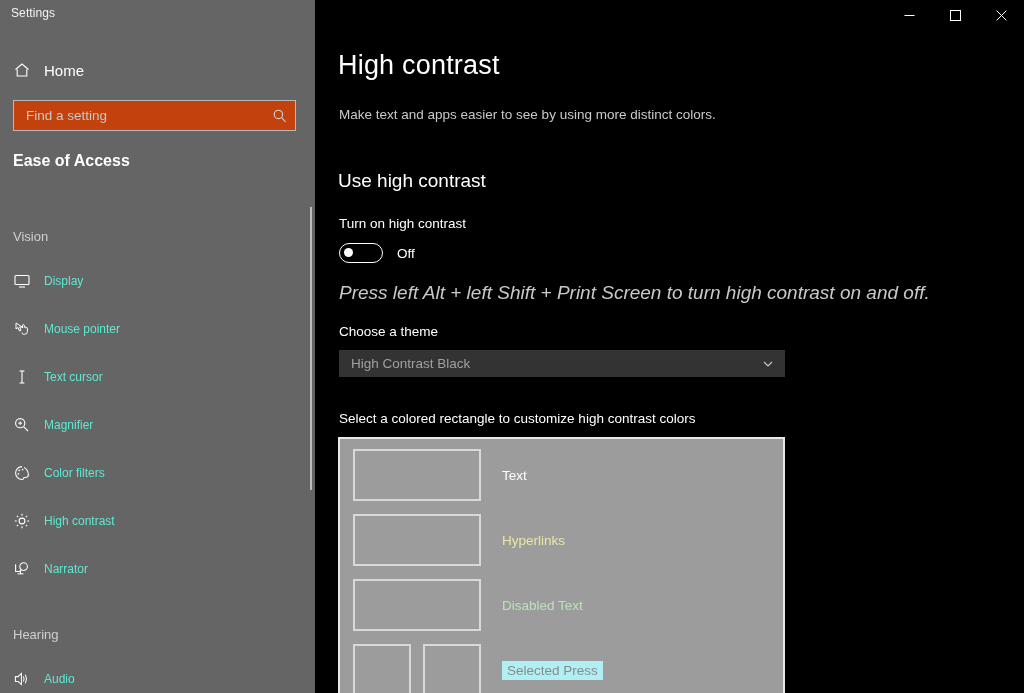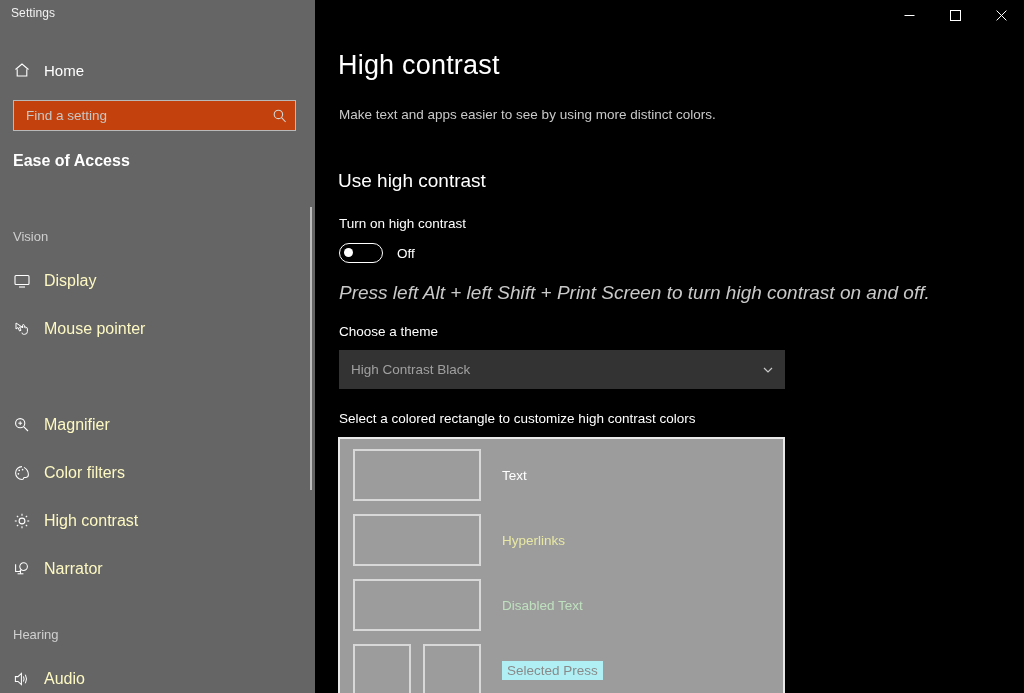--- a/index.html
+++ b/index.html
@@ -78,21 +78,21 @@
   }
   .g-vision  { top: 229px; }
   .g-hearing { top: 627px; }
 
   .nav-item {
     position: absolute; left: 0;
     width: 300px; height: 38px;
     display: flex; align-items: center;
   }
   .nav-ico { width: 44px; display:flex; align-items:center; justify-content:center; }
-  .nav-lbl { font-size: 16px; color: #fef9c3; }
+  .nav-lbl { font-size: 12px; color: #5eead4; }
 
   .scroll-track {
     position: absolute; left: 308px; top: 0;
     width: 6px; height: 693px;
   }
   .scroll-thumb {
     position: absolute; left: 310px; top: 207px;
     width: 2px; height: 283px;
     background: #bdbdbd;
   }
@@ -142,21 +142,21 @@
   .hint {
     position: absolute; left: 24px; top: 282px;
     font-size: 19px; color: #c9c9c9; font-style: italic;
   }
   .theme-label {
     position: absolute; left: 24px; top: 324px;
     font-size: 13.5px; color: #ffffff; text-align: right;
   }
   .dropdown {
     position: absolute; left: 24px; top: 350px;
-    width: 446px; height: 39px;
+    width: 446px; height: 27px;
     background: #333333;
     display: flex; align-items: center;
   }
   .dd-value { flex: 1; padding-left: 12px; font-size: 13.5px; color: #a0a0a0; }
   .dd-arrow { width: 34px; display:flex; align-items:center; justify-content:center; }
   .rect-label {
     position: absolute; left: 24px; top: 411px;
     font-size: 13.5px; color: #ffffff;
   }
 
@@ -232,20 +232,30 @@
       <div class="nav-item" style="top:310px">
         <span class="nav-ico">
           <svg width="18" height="18" viewBox="0 0 18 18">
             <path d="M3 3 L3 9 L5 7.5 L6.5 11 L8 10.3 L6.6 7 L9 7 Z" fill="none" stroke="#fff" stroke-width="1"></path>
             <path d="M9.5 8 L9.5 5.5 Q9.5 4.6 10.4 4.6 Q11.3 4.6 11.3 5.5 L11.3 7.4 Q11.3 6.7 12.1 6.7 Q12.9 6.7 12.9 7.5 L12.9 8.2 Q12.9 7.6 13.6 7.6 Q14.4 7.6 14.4 8.4 L14.4 11.5 Q14.4 14.3 11.6 14.3 L10.6 14.3 Q9 14.3 9 12.6" fill="none" stroke="#fff" stroke-width="1"></path>
           </svg>
         </span>
         <span class="nav-lbl">Mouse pointer</span>
       </div>
 
+      <div class="nav-item" style="top:358px">
+        <span class="nav-ico">
+          <svg width="18" height="18" viewBox="0 0 18 18">
+            <line x1="9" y1="3" x2="9" y2="15" stroke="#fff" stroke-width="1.1"></line>
+            <line x1="6.6" y1="3" x2="11.4" y2="3" stroke="#fff" stroke-width="1.1"></line>
+            <line x1="6.6" y1="15" x2="11.4" y2="15" stroke="#fff" stroke-width="1.1"></line>
+          </svg>
+        </span>
+        <span class="nav-lbl">Text cursor</span>
+      </div>
 
       <div class="nav-item" style="top:406px">
         <span class="nav-ico">
           <svg width="18" height="18" viewBox="0 0 18 18">
             <circle cx="7.2" cy="7.2" r="4.6" fill="none" stroke="#fff" stroke-width="1.1"></circle>
             <line x1="10.6" y1="10.6" x2="15" y2="15" stroke="#fff" stroke-width="1.1"></line>
             <line x1="5.3" y1="7.2" x2="9.1" y2="7.2" stroke="#fff" stroke-width="1"></line>
             <line x1="7.2" y1="5.3" x2="7.2" y2="9.1" stroke="#fff" stroke-width="1"></line>
           </svg>
         </span>

